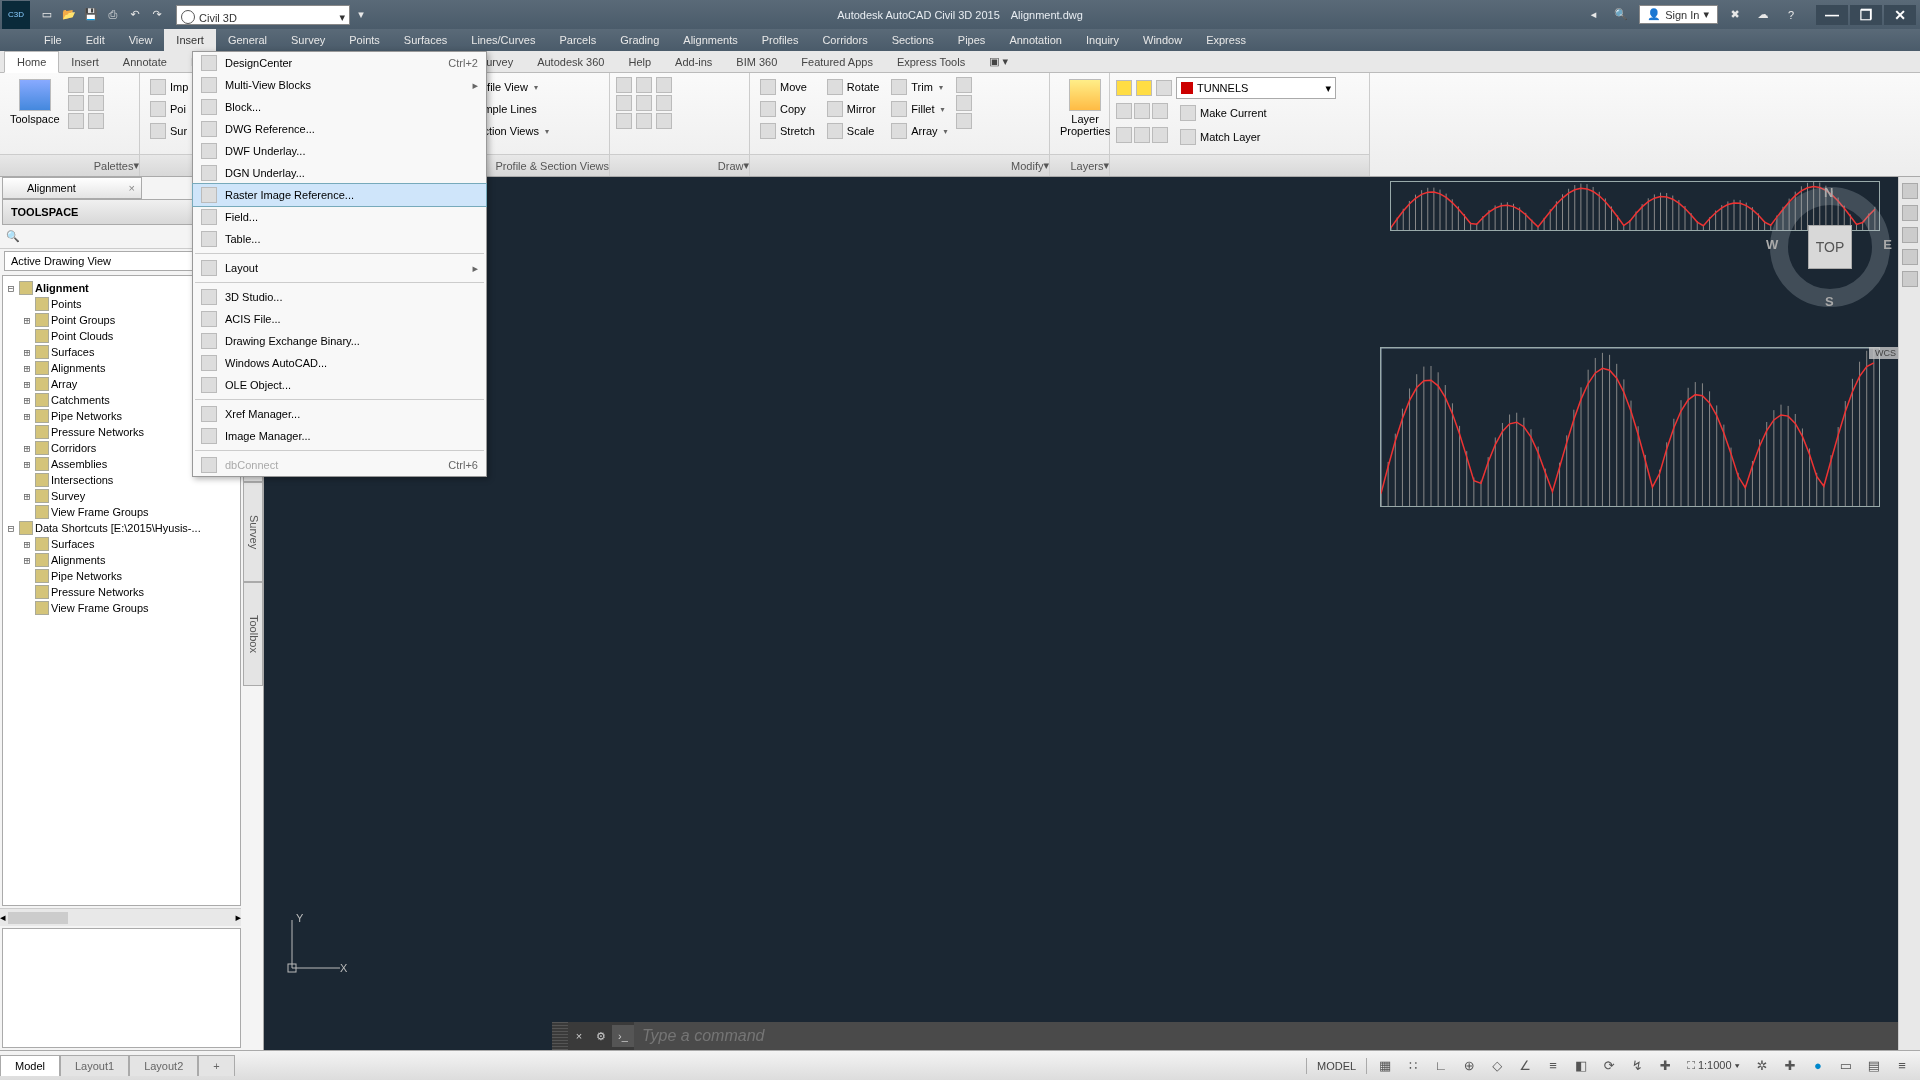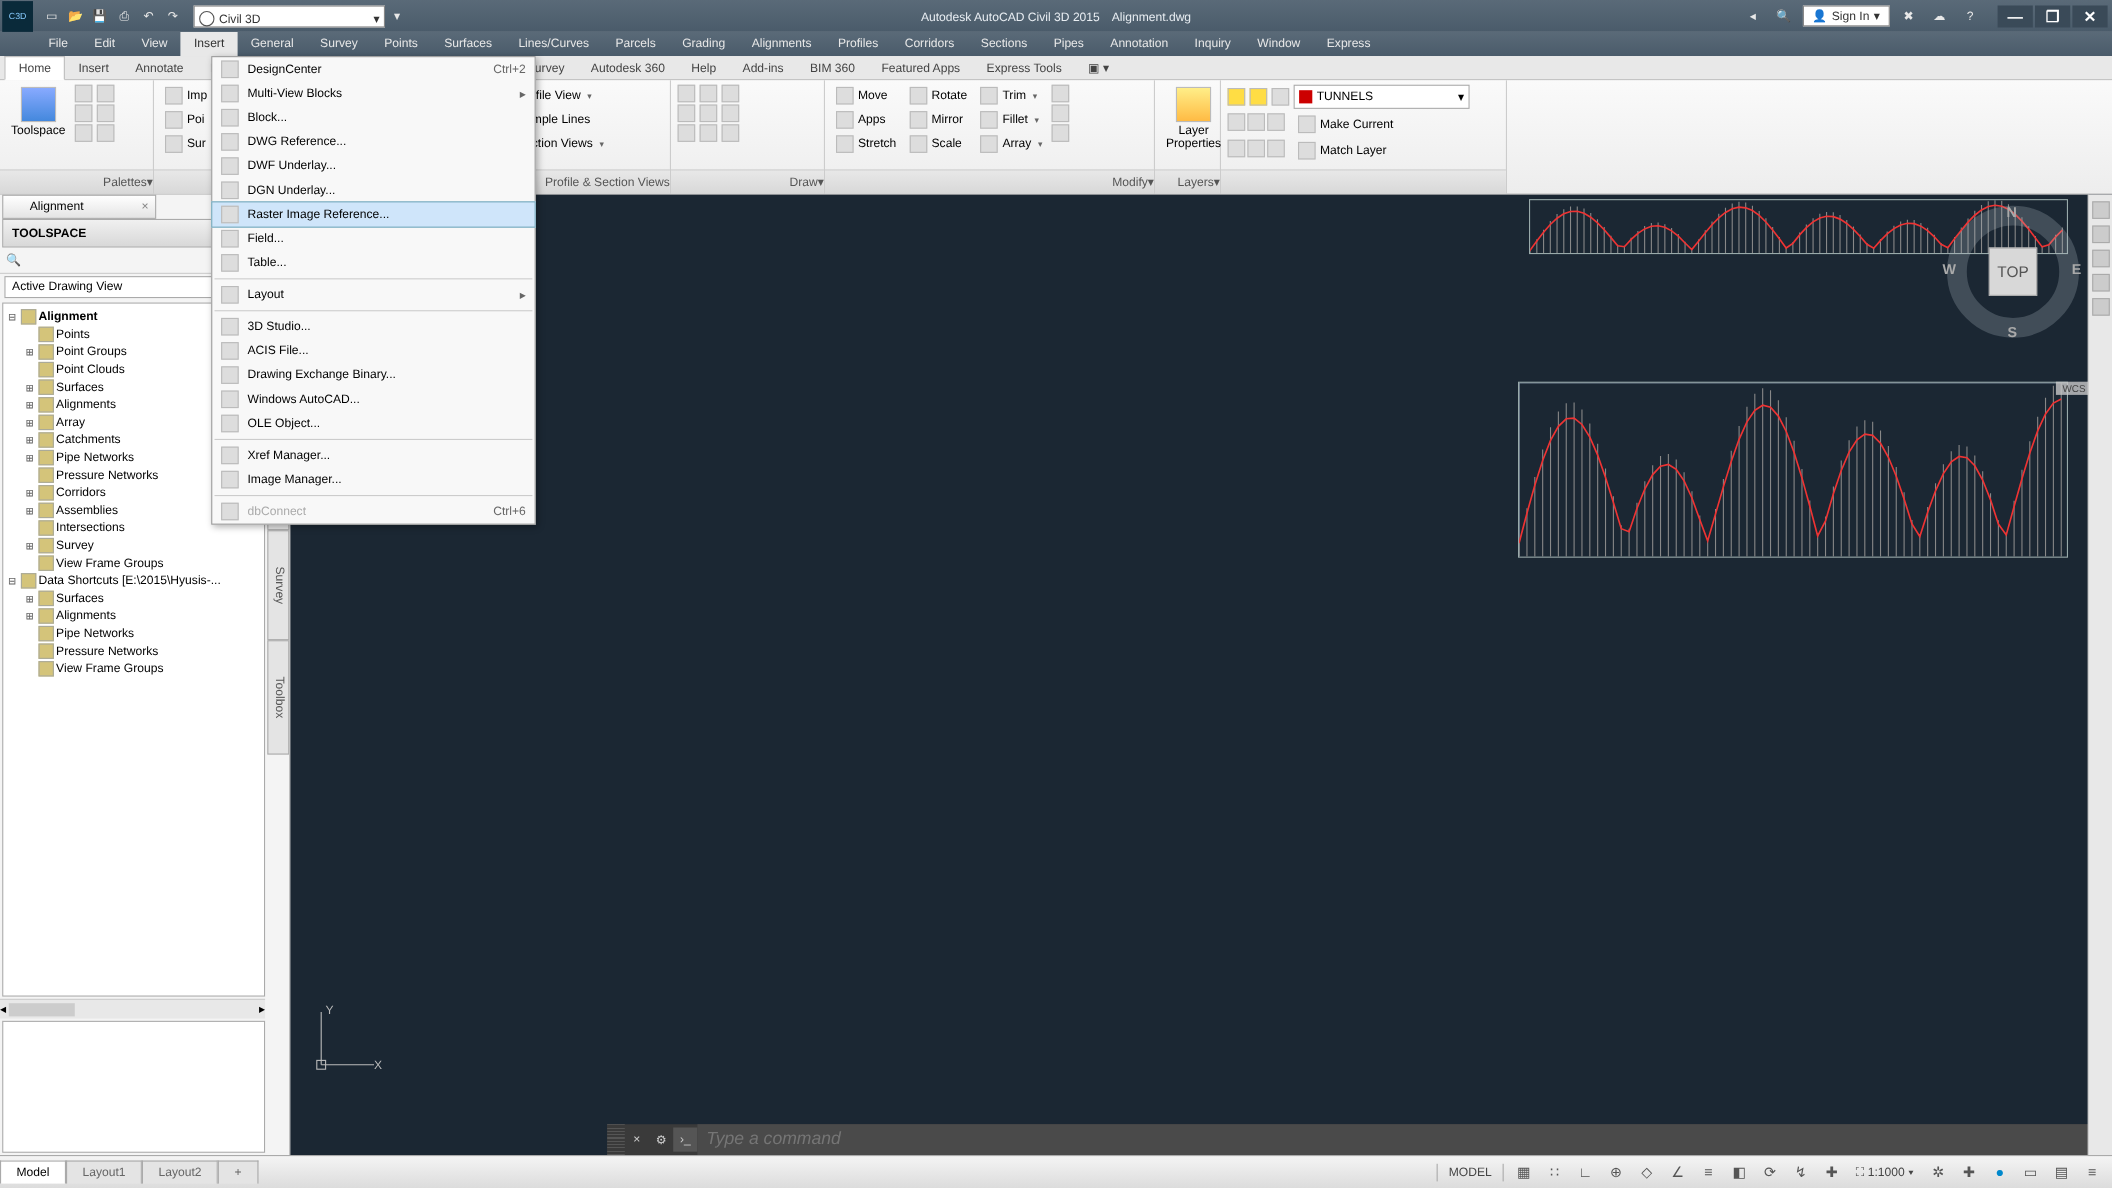--- a/index.html
+++ b/index.html
@@ -289,21 +289,21 @@
   </div>
   <div class="ribbon-panel" style="width:300px">
     <div class="ribbon-panel-body" id="modify-body">
         <div class="small-row">
           <div class="small-btn">
             <div class="small-icon"></div>
             <span>Move</span>
           </div>
           <div class="small-btn">
             <div class="small-icon"></div>
-            <span>Apps</span>
+            <span>Copy</span>
           </div>
           <div class="small-btn">
             <div class="small-icon"></div>
             <span>Stretch</span>
           </div>
         </div>
         <div class="small-row">
           <div class="small-btn">
             <div class="small-icon"></div>
             <span>Rotate</span>

